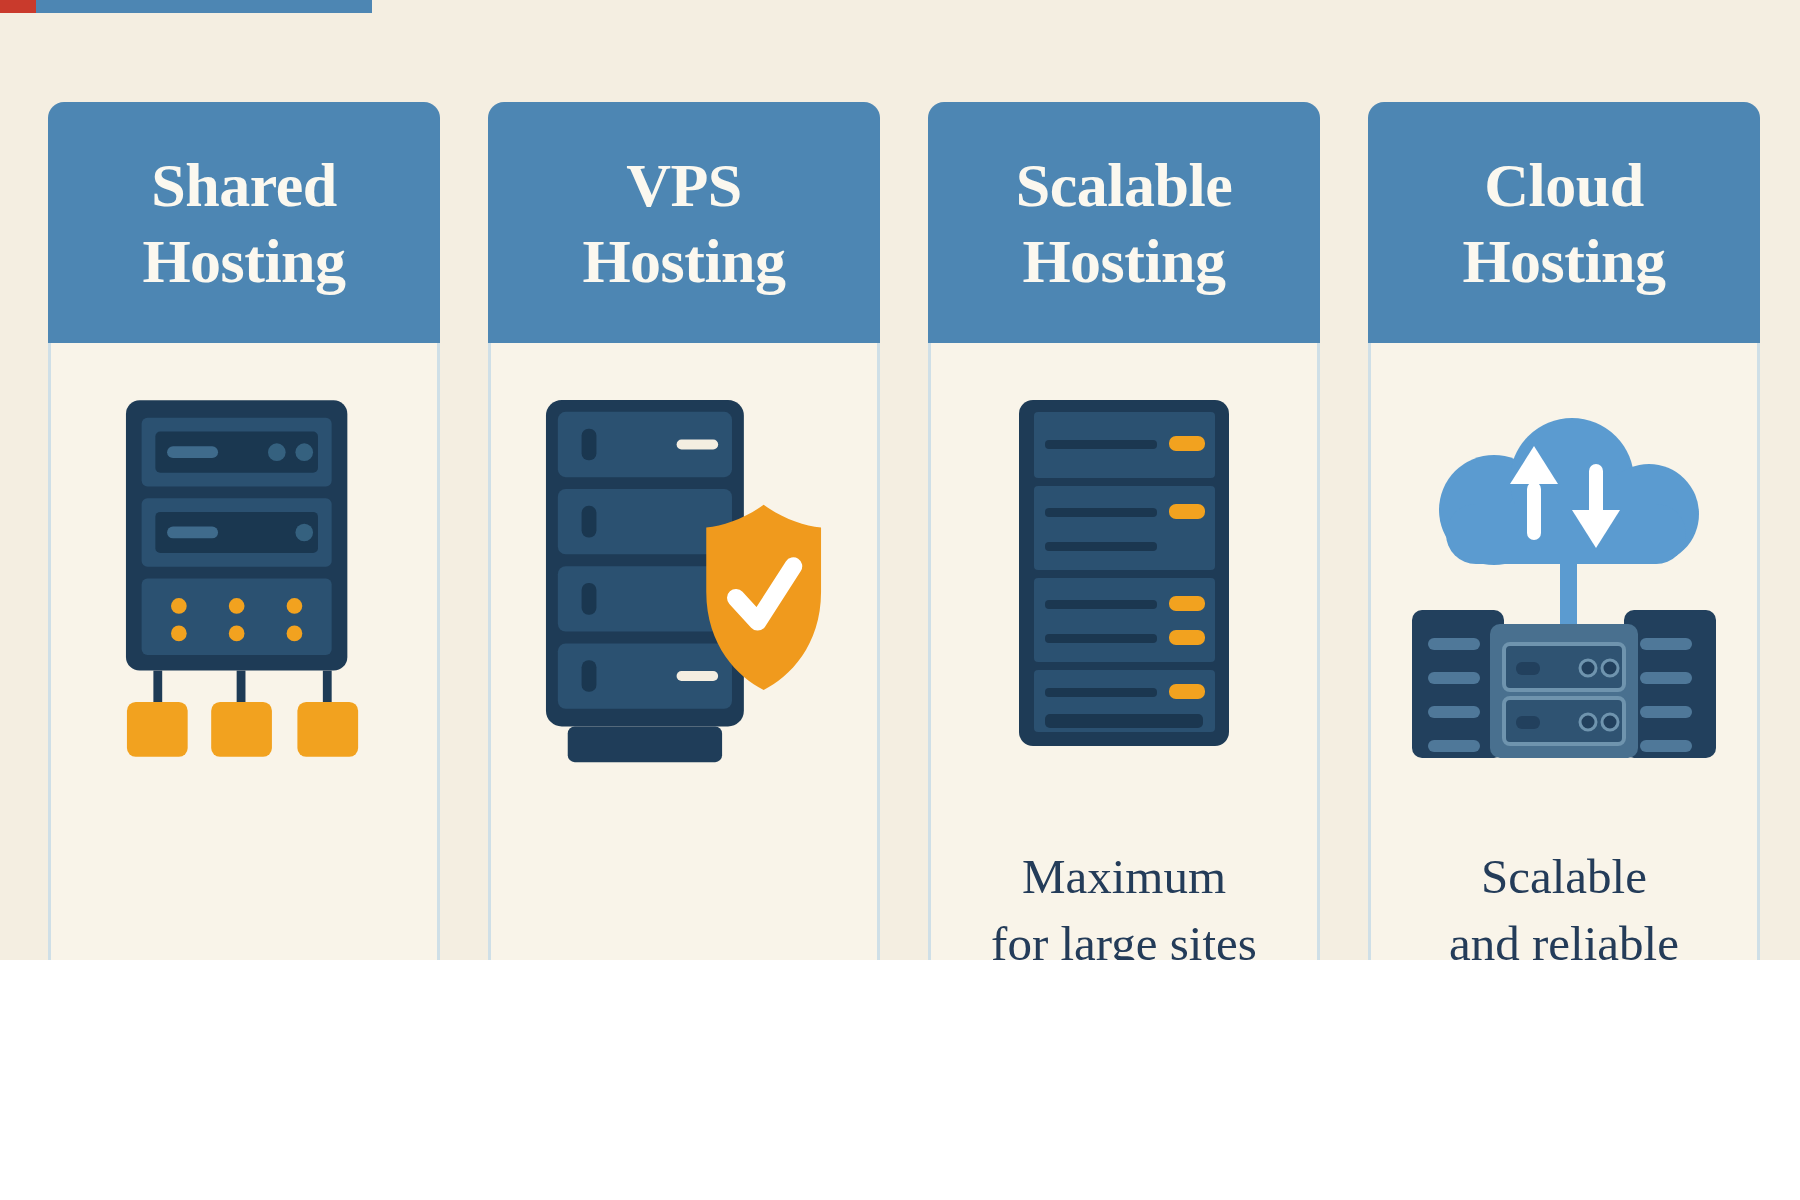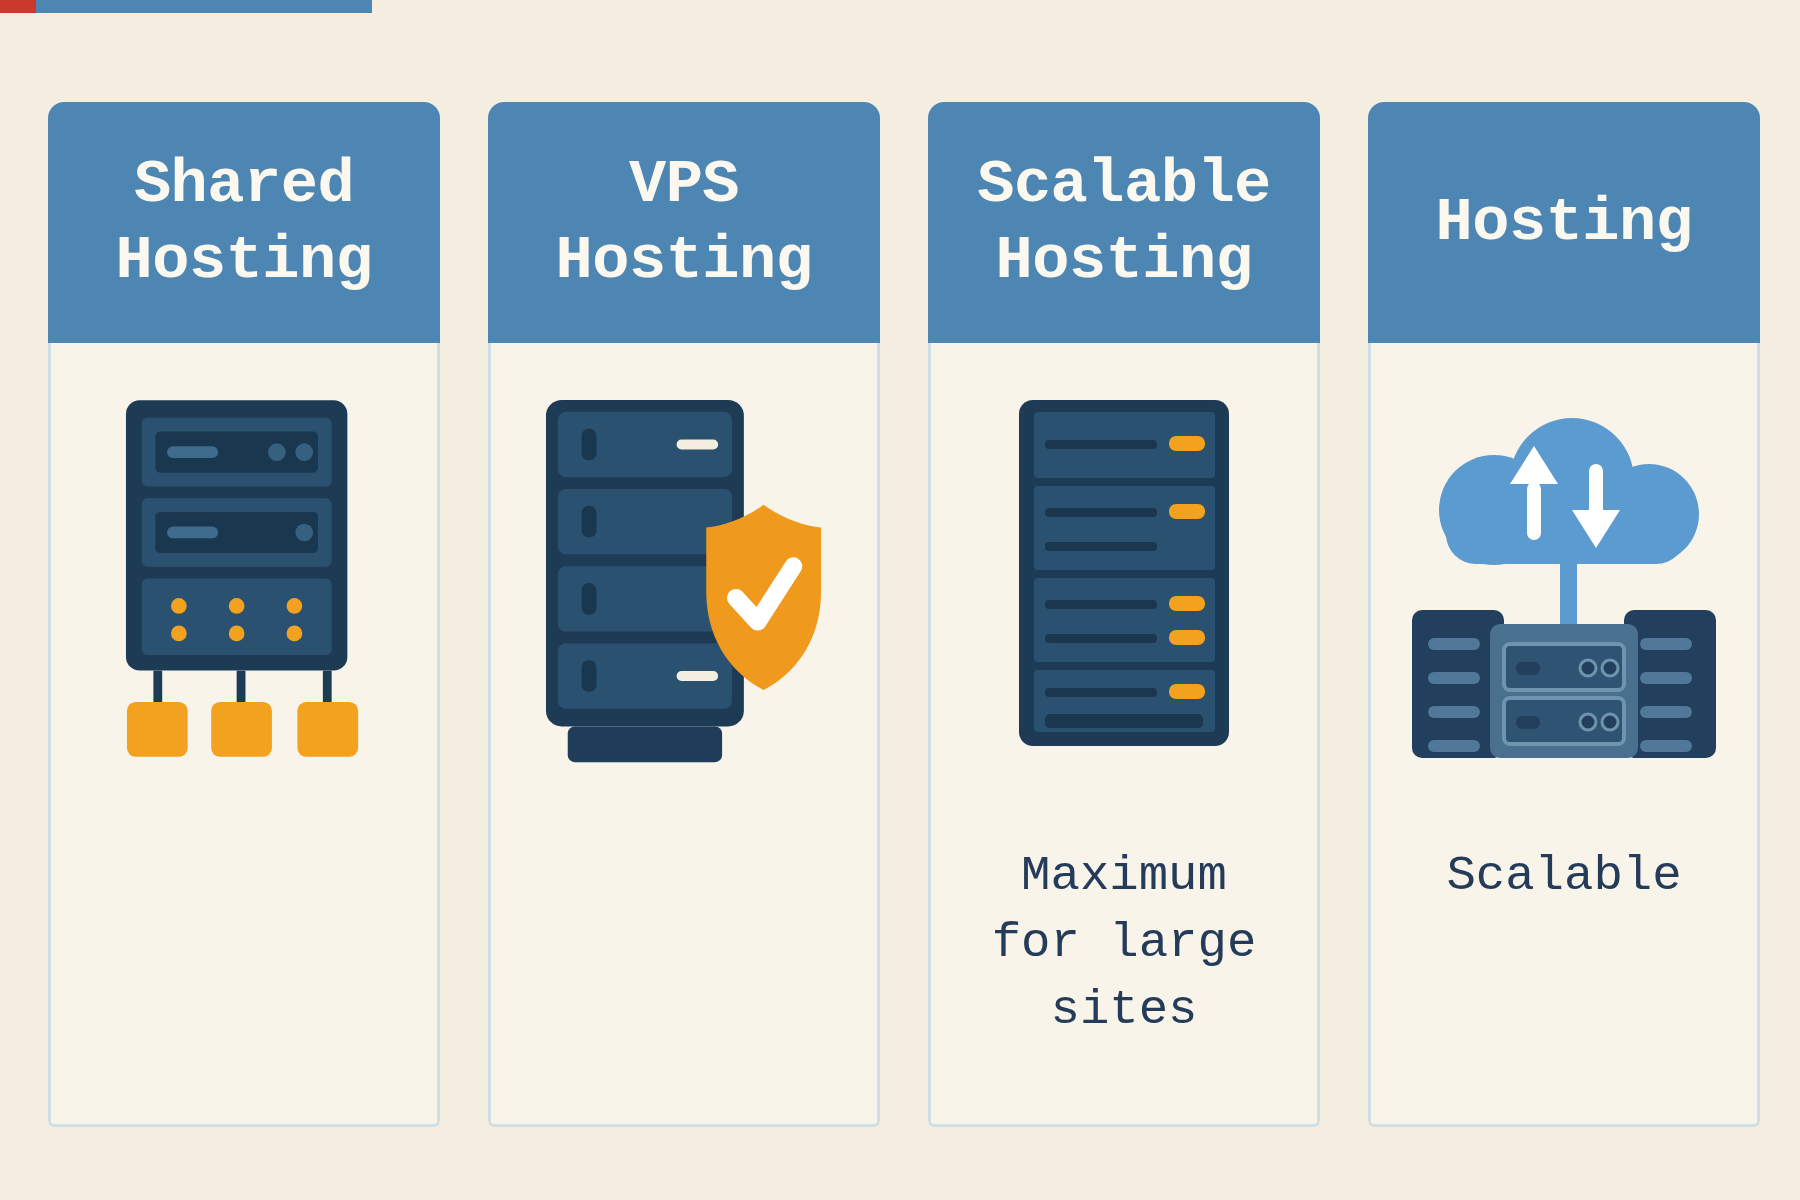--- a/index.html
+++ b/index.html
@@ -1,21 +1,21 @@
 <!DOCTYPE html>
 <html style="--page_bg: #f4eee1; --card_bg: #f9f4e9; --card_border: #cfdfe7; --header_blue: #4d86b3; --header_text: #fbf8ef; --navy_dark: #1e3b56; --navy_mid: #2b5171; --navy_slot: #1a3750; --orange: #f2a21f; --shield_orange: #f09a1d; --cloud_blue: #5b9bd0; --desc_text: #243c59; --artifact_red: #c93a2c;"><head>
 <meta charset="utf-8">
 <style>
   html,body{margin:0;padding:0;}
   .canvas{
     position:relative;
-    width:1800px;height:1200px;
+    width:1800px;height:960px;
     background:var(--page_bg,#f4eee1);
     overflow:hidden;
-    font-family:Liberation Mono, monospace;
+    font-family:Liberation Serif, serif;
   }
   .artifact-red{position:absolute;left:0;top:0;width:36px;height:13px;background:var(--artifact_red,#c93a2c);}
   .artifact-blue{position:absolute;left:36px;top:0;width:336px;height:13px;background:var(--header_blue,#4d86b3);}
   .cards{position:absolute;left:48px;top:102px;display:flex;gap:48px;}
   .card{width:392px;height:1025px;display:flex;flex-direction:column;}
   .card-header{
     height:241px;flex:0 0 241px;
     background:var(--header_blue,#4d86b3);
     border-radius:16px 16px 0 0;
     display:flex;flex-direction:column;justify-content:center;align-items:center;
@@ -159,20 +159,21 @@
         </div>
         <div class="desc">
           <div>Maximum</div>
           <div>for large sites</div>
         </div>
       </div>
     </div>
 
     <div class="card">
       <div class="card-header">
+        <span>Cloud</span>
         <span>Hosting</span>
       </div>
       <div class="card-body">
         <div class="icon-wrap">
           <svg width="320" height="360" viewBox="0 0 320 360">
             <rect x="156" y="150" width="17" height="90" fill="#5b9bd0"></rect>
             <g>
               <rect x="8" y="212" width="92" height="148" rx="10" fill="#22405d"></rect>
               <rect x="24" y="240" width="52" height="12" rx="6" fill="#4f7899"></rect>
               <rect x="24" y="274" width="52" height="12" rx="6" fill="#4f7899"></rect>
@@ -208,18 +209,19 @@
               <rect x="123" y="84" width="14" height="58" rx="7"></rect>
             </g>
             <g fill="#ffffff">
               <rect x="185" y="66" width="14" height="58" rx="7"></rect>
               <path d="M192,150 L168,112 L216,112 Z"></path>
             </g>
           </svg>
         </div>
         <div class="desc">
           <div>Scalable</div>
+          <div>and reliable</div>
         </div>
       </div>
     </div>
 
   </div>
 </div>
 
 </body></html>

